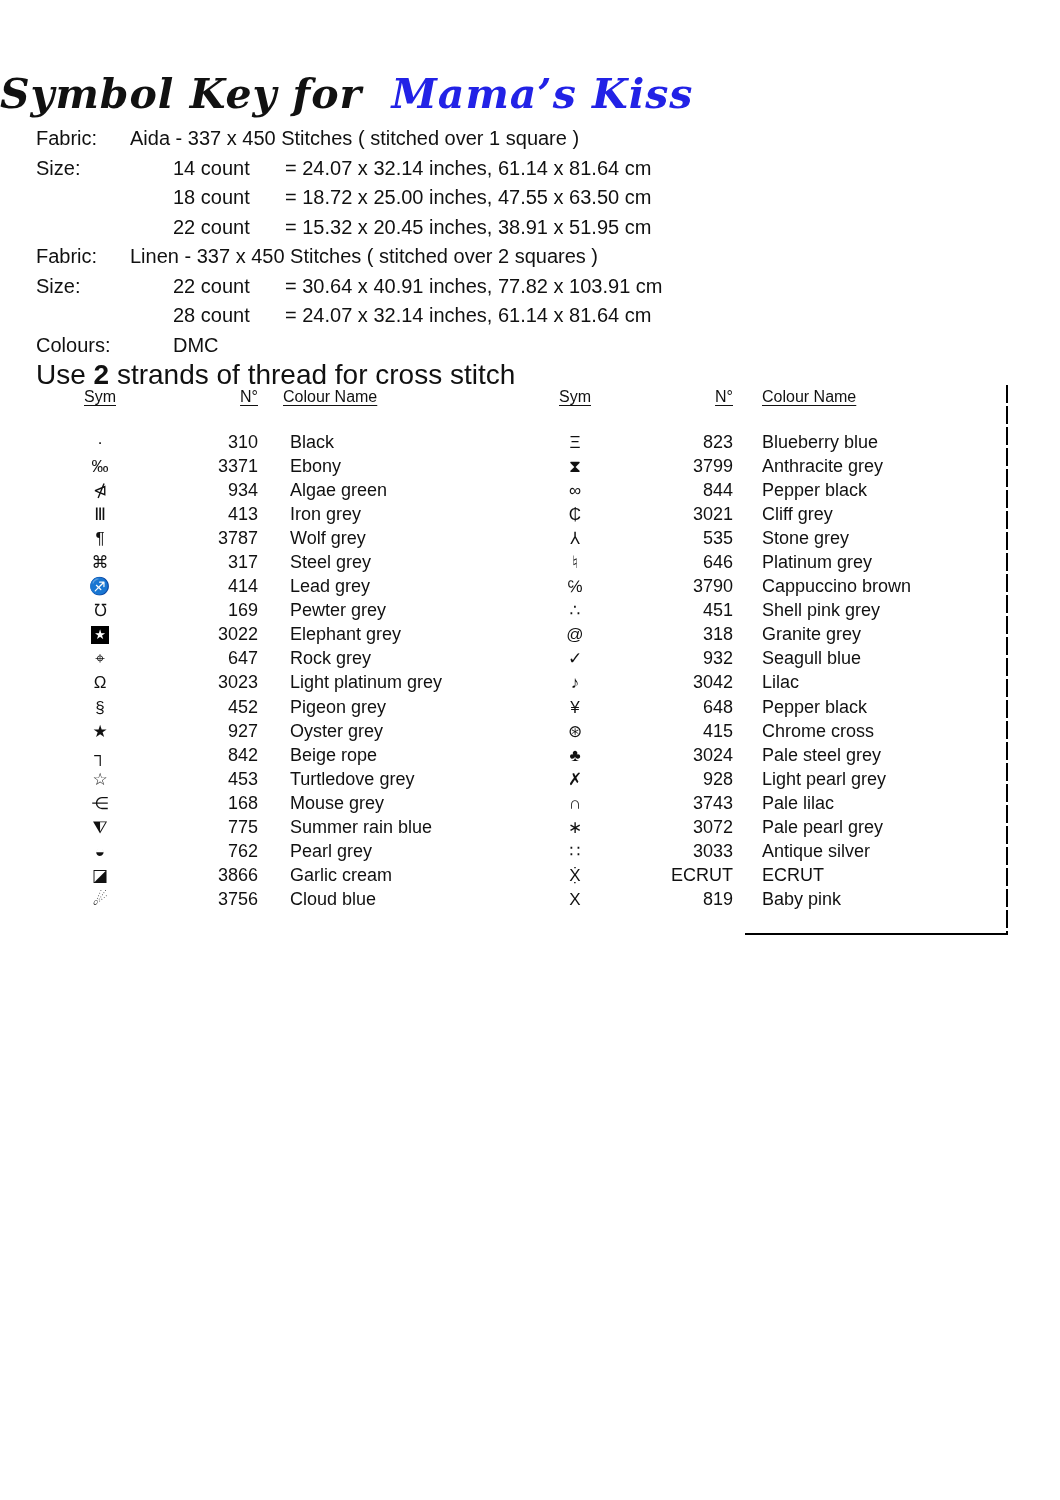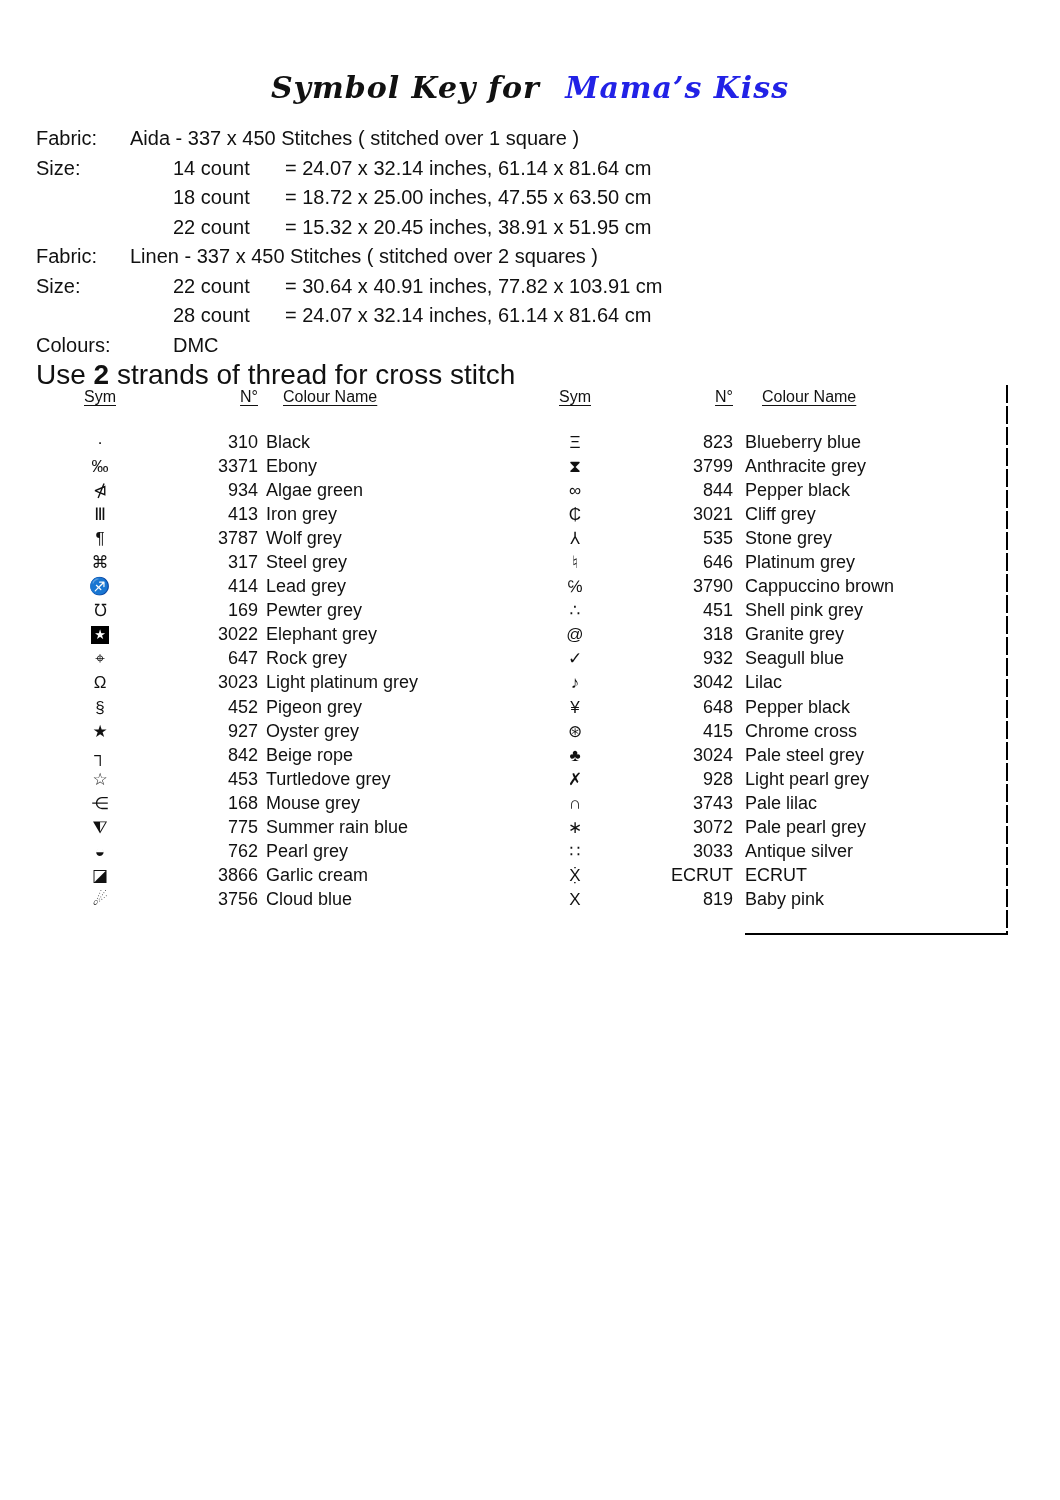--- a/index.html
+++ b/index.html
@@ -2,23 +2,23 @@
 <html><head>
 <meta charset="utf-8">
 <style>
   html,body { margin:0; padding:0; background:#fff; }
   .page {
     position:relative; width:1060px; height:1500px; background:#ffffff;
     font-family:"Liberation Sans", sans-serif; color:#111; overflow:hidden;
   }
   
   .title {
-    position:absolute; top:70px; left:0; width:100%; text-align:center;
+    position:absolute; top:70px; left:0; width:100%; text-align:left;
     font-family:"DejaVu Serif", serif; font-style:italic; font-weight:bold;
-    font-size:30px; letter-spacing:1px; white-space:nowrap;
+    font-size:41px; letter-spacing:1px; white-space:nowrap;
   }
   .title .brand { margin-left:14px; }
   
   .specs { position:absolute; left:36px; top:124px; width:980px; }
   .spec-line { height:29.5px; line-height:29.5px; font-size:20px; white-space:nowrap; }
   .spec-label { display:inline-block; width:94px; font-weight:normal; }
   .spec-count { display:inline-block; width:112px; margin-left:43px; }
   .spec-value { }
   .spec-dims { }
   .note-line { height:29.5px; line-height:29.5px; font-size:28px; }
@@ -32,22 +32,22 @@
   .h-num { display:inline-block; width:118px; text-align:right; text-decoration:underline; text-underline-offset:3px; }
   .h-name { display:inline-block; padding-left:25px; text-decoration:underline; text-underline-offset:3px; }
   .tcol-right .h-name { padding-left:29px; }
   .trow { height:24.1px; display:flex; align-items:center; font-size:18px; }
   .sym { width:80px; text-align:center; font-size:17px; line-height:1; }
   .sym.inverted {
     width:18px; height:18px; margin:0 31px; background:#000; color:#fff;
     font-size:13px; line-height:18px; text-align:center;
   }
   .num { width:118px; text-align:right; }
-  .name { padding-left:8px; white-space:nowrap; }
-  .tcol-right .name { padding-left:12px; }
+  .name { padding-left:32px; white-space:nowrap; }
+  .tcol-right .name { padding-left:29px; }
   
   .v-border {
     position:absolute; left:1006px; top:385px; width:2px; height:550px;
     background:repeating-linear-gradient(to bottom, #000 0 18px, transparent 18px 21px);
   }
   .h-border { position:absolute; left:745px; top:933px; width:263px; height:2px; background:#000; }
 </style>
 </head>
 <body>
 

